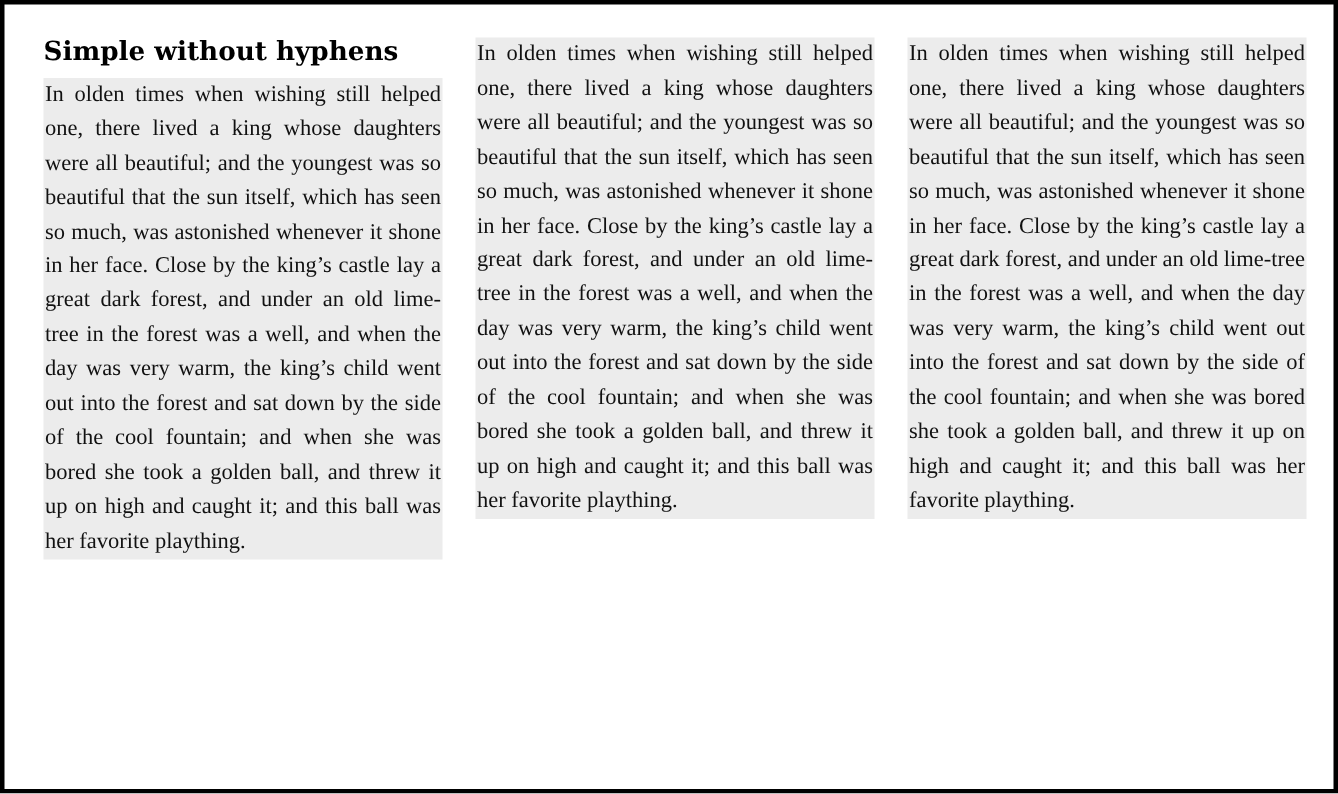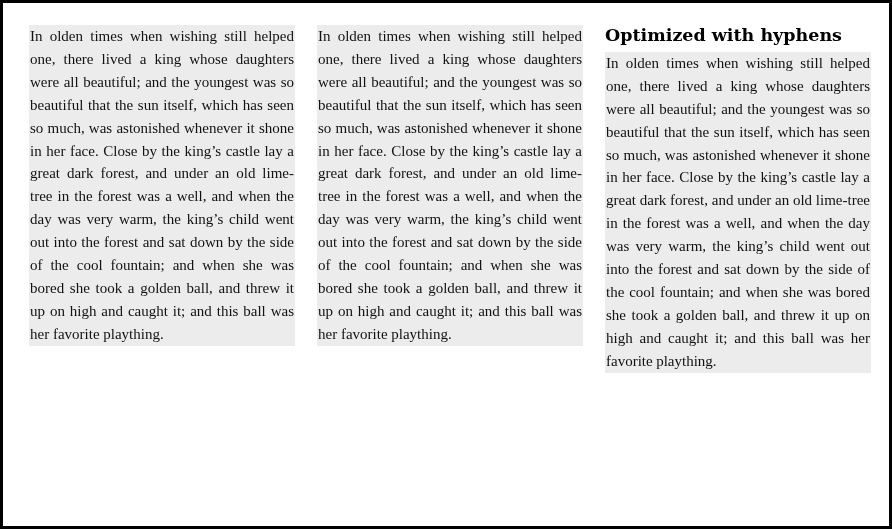--- a/index.html
+++ b/index.html
@@ -67,26 +67,26 @@
     word-spacing: -0.2px;
   }
 </style>
 </head>
 <body>
 
 <div class="page">
   <div class="columns">
 
     <div class="column">
+      <div class="col-heading">Simple without hyphens</div>
       <div class="col-body nohyph" lang="en">In olden times when wishing still helped one, there lived a king whose daughters were all beautiful; and the youngest was so beautiful that the sun itself, which has seen so much, was astonished whenever it shone in her face. Close by the king’s castle lay a great dark forest, and under an old lime-tree in the forest was a well, and when the day was very warm, the king’s child went out into the forest and sat down by the side of the cool fountain; and when she was bored she took a golden ball, and threw it up on high and caught it; and this ball was her favorite plaything.</div>
     </div>
 
     <div class="column">
       <div class="col-body hyph" lang="en">In olden times when wishing still helped one, there lived a king whose daughters were all beautiful; and the youngest was so beautiful that the sun itself, which has seen so much, was astonished whenever it shone in her face. Close by the king’s castle lay a great dark forest, and under an old lime-tree in the forest was a well, and when the day was very warm, the king’s child went out into the forest and sat down by the side of the cool fountain; and when she was bored she took a golden ball, and threw it up on high and caught it; and this ball was her favorite plaything.</div>
     </div>
 
     <div class="column">
-      <div class="col-heading">Optimized with hyphens</div>
       <div class="col-body hyph optimized" lang="en">In olden times when wishing still helped one, there lived a king whose daughters were all beautiful; and the youngest was so beautiful that the sun itself, which has seen so much, was astonished whenever it shone in her face. Close by the king’s castle lay a great dark forest, and under an old lime-tree in the forest was a well, and when the day was very warm, the king’s child went out into the forest and sat down by the side of the cool fountain; and when she was bored she took a golden ball, and threw it up on high and caught it; and this ball was her favorite plaything.</div>
     </div>
 
   </div>
 </div>
 
 </body></html>

